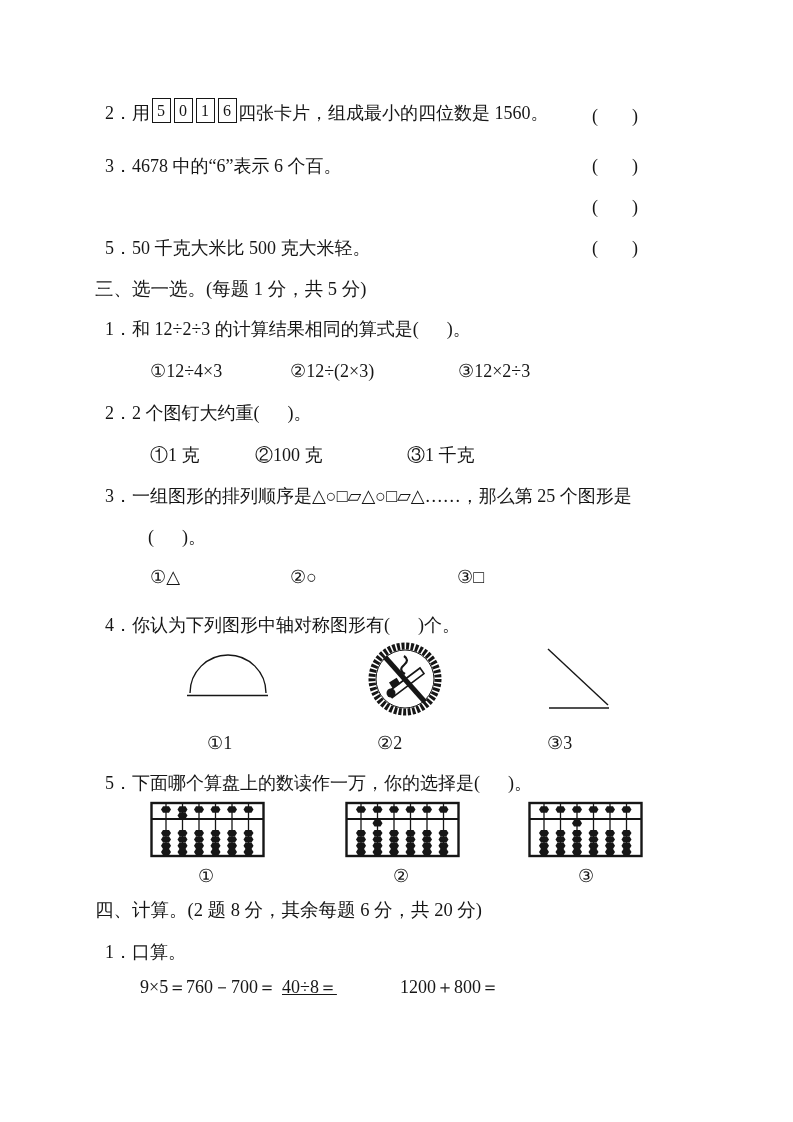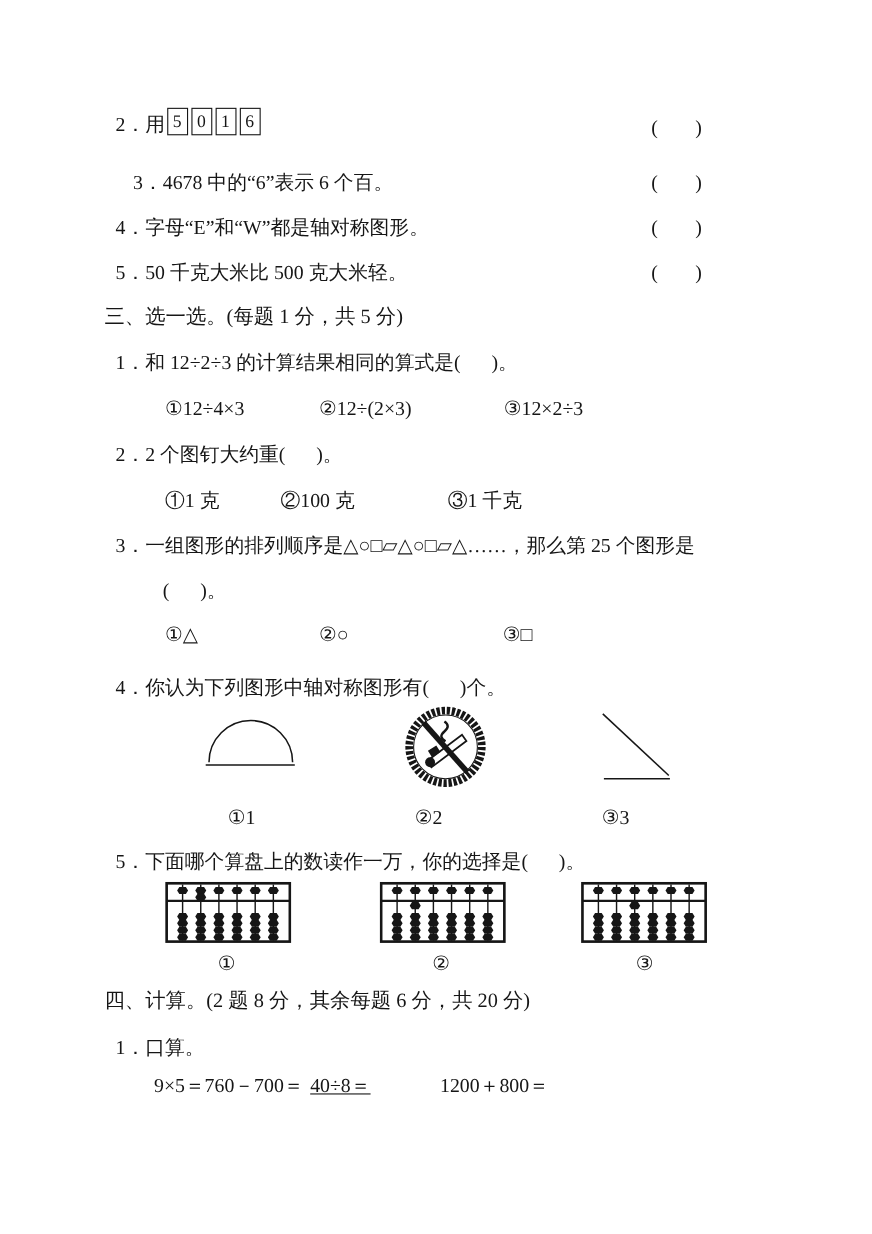--- a/index.html
+++ b/index.html
@@ -20,27 +20,27 @@
 <body>
 
 <div class="page">
 
   <div class="line cardrow" style="left:105px;top:100px;">
     <span>2．用</span>
     <span class="card">5</span>
     <span class="card">0</span>
     <span class="card">1</span>
     <span class="card">6</span>
+    <span>四张卡片，组成最小的四位数是 1560。</span>
   </div>
   <div class="line" style="left:592px;top:104px;"><span>(</span><span class="gapw"></span><span>)</span></div>
 
-  <div class="line" style="left:105px;top:154px;margin-left:16px;">3．4678 中的“6”表示 6 个百。</div>
+  <div class="line" style="left:105px;top:154px;">3．4678 中的“6”表示 6 个百。</div>
   <div class="line" style="left:592px;top:154px;"><span>(</span><span class="gapw"></span><span>)</span></div>
 
-  <div class="line" style="left:105px;top:195px;">4．字母“E”和“W”都是轴对称图形。</div>
   <div class="line" style="left:592px;top:195px;"><span>(</span><span class="gapw"></span><span>)</span></div>
 
   <div class="line" style="left:105px;top:236px;">5．50 千克大米比 500 克大米轻。</div>
   <div class="line" style="left:592px;top:236px;"><span>(</span><span class="gapw"></span><span>)</span></div>
 
   <div class="line hdr" style="left:95px;top:277px;">三、选一选。(每题 1 分，共 5 分)</div>
 
   <div class="line" style="left:105px;top:317px;">
     <span>1．和 12÷2÷3 的计算结果相同的算式是</span><span><span>(</span><span class="gap"></span><span>)</span></span><span>。</span>
   </div>

